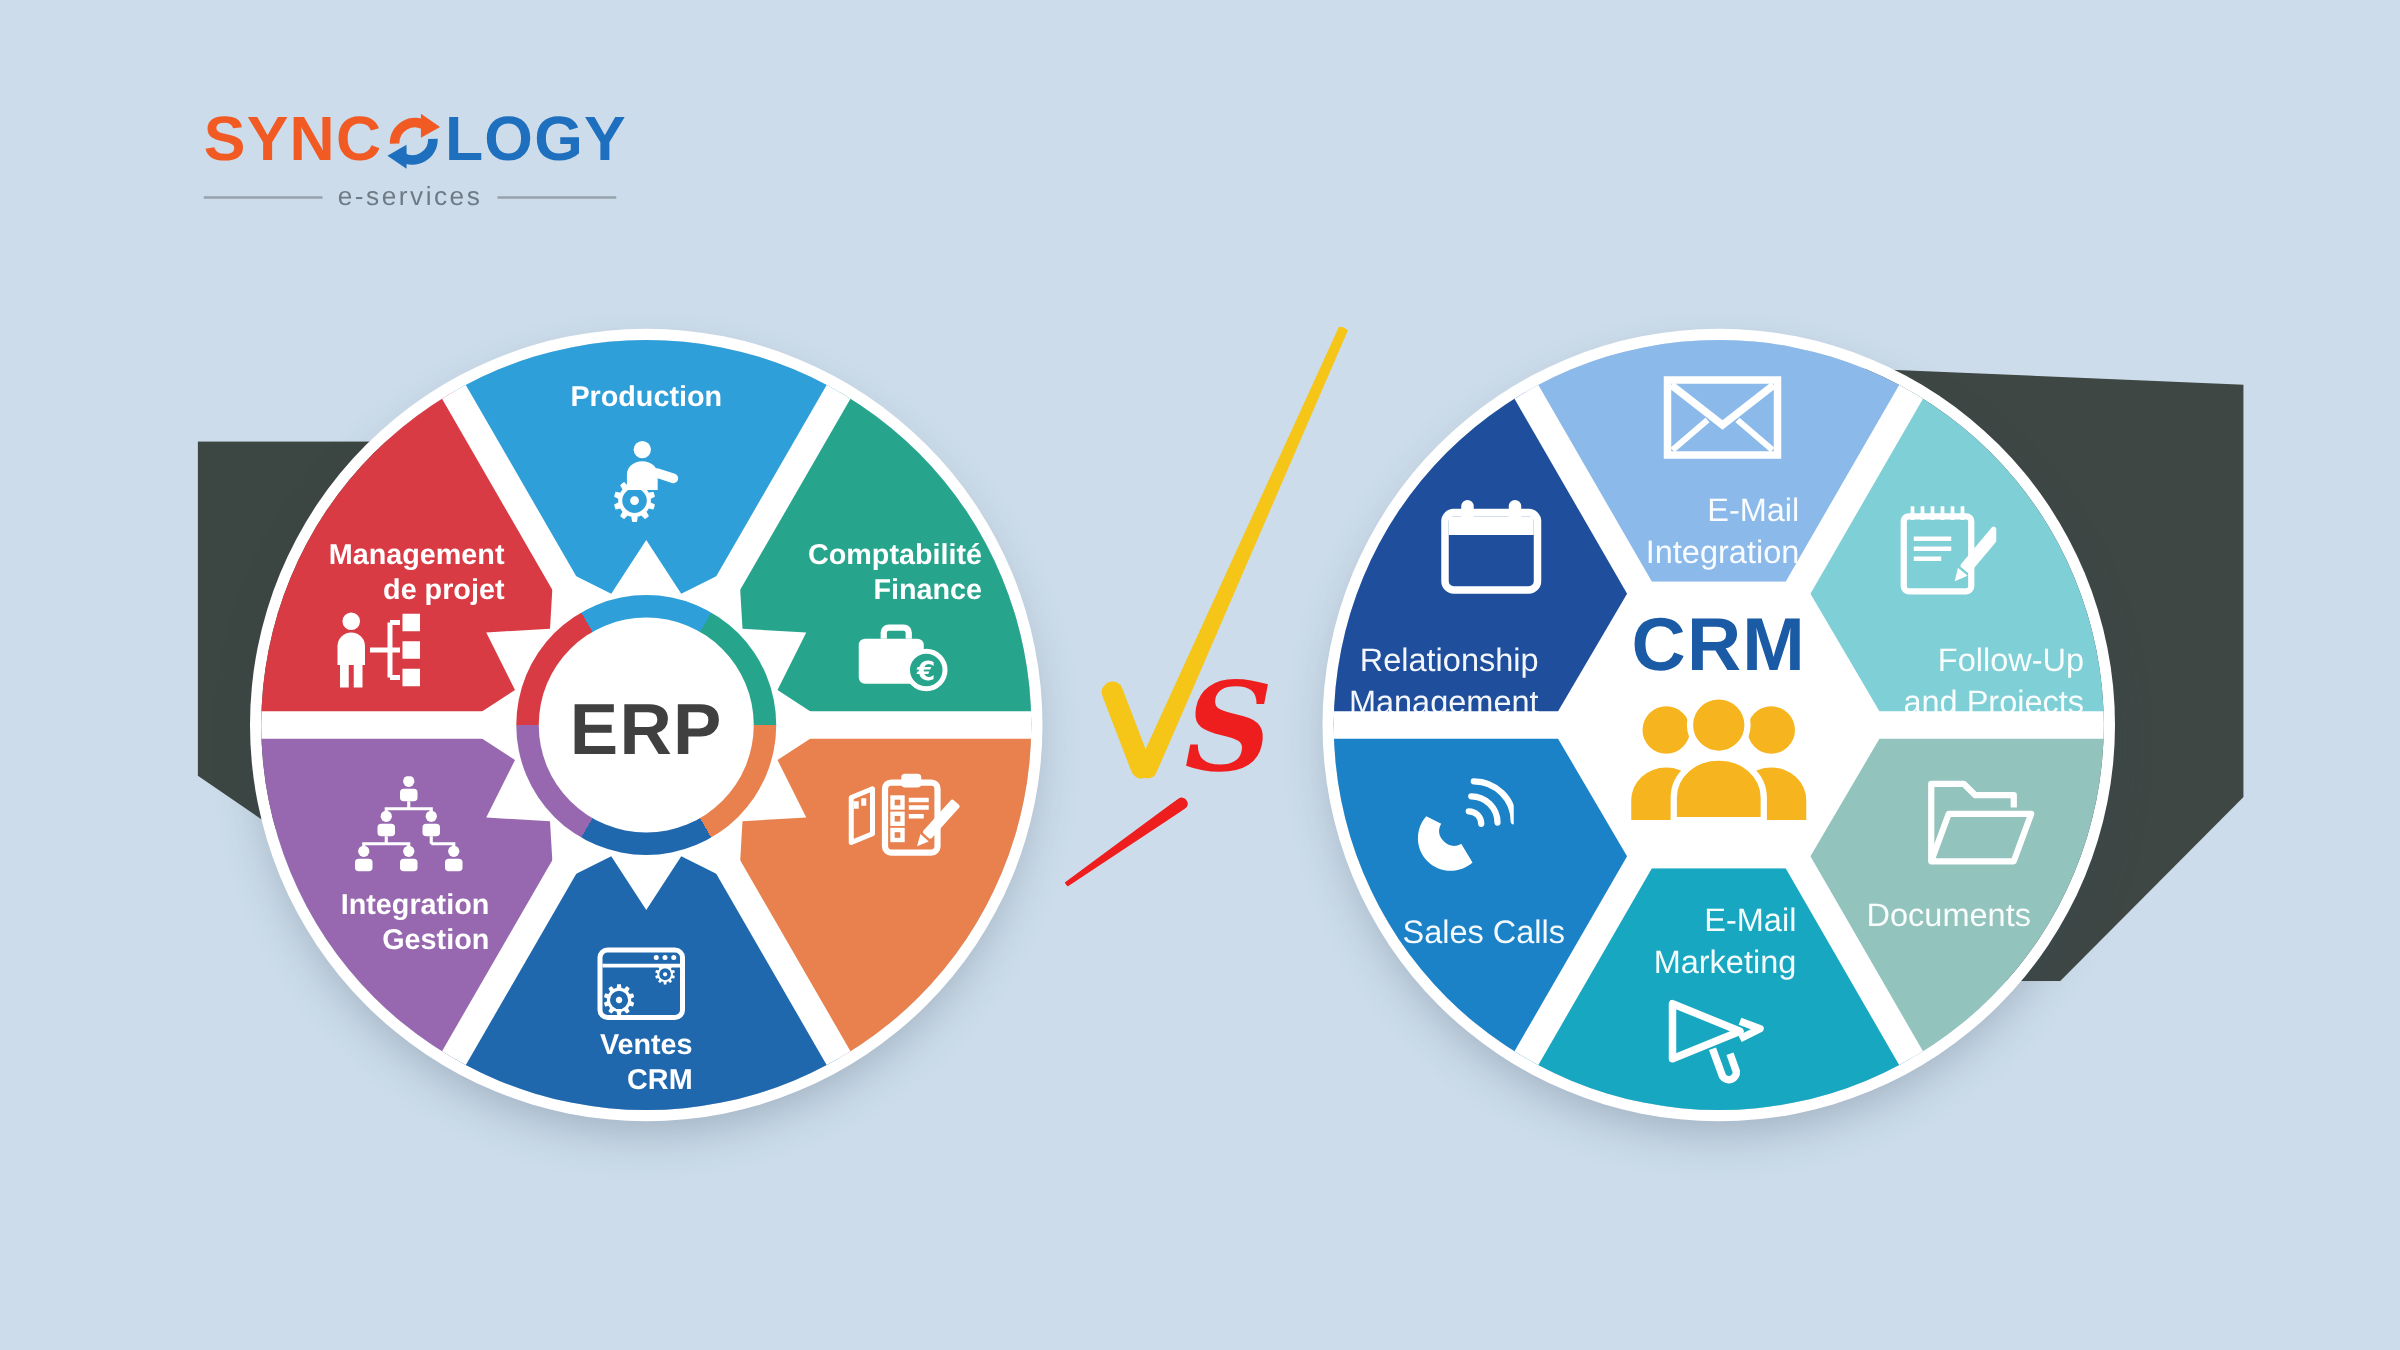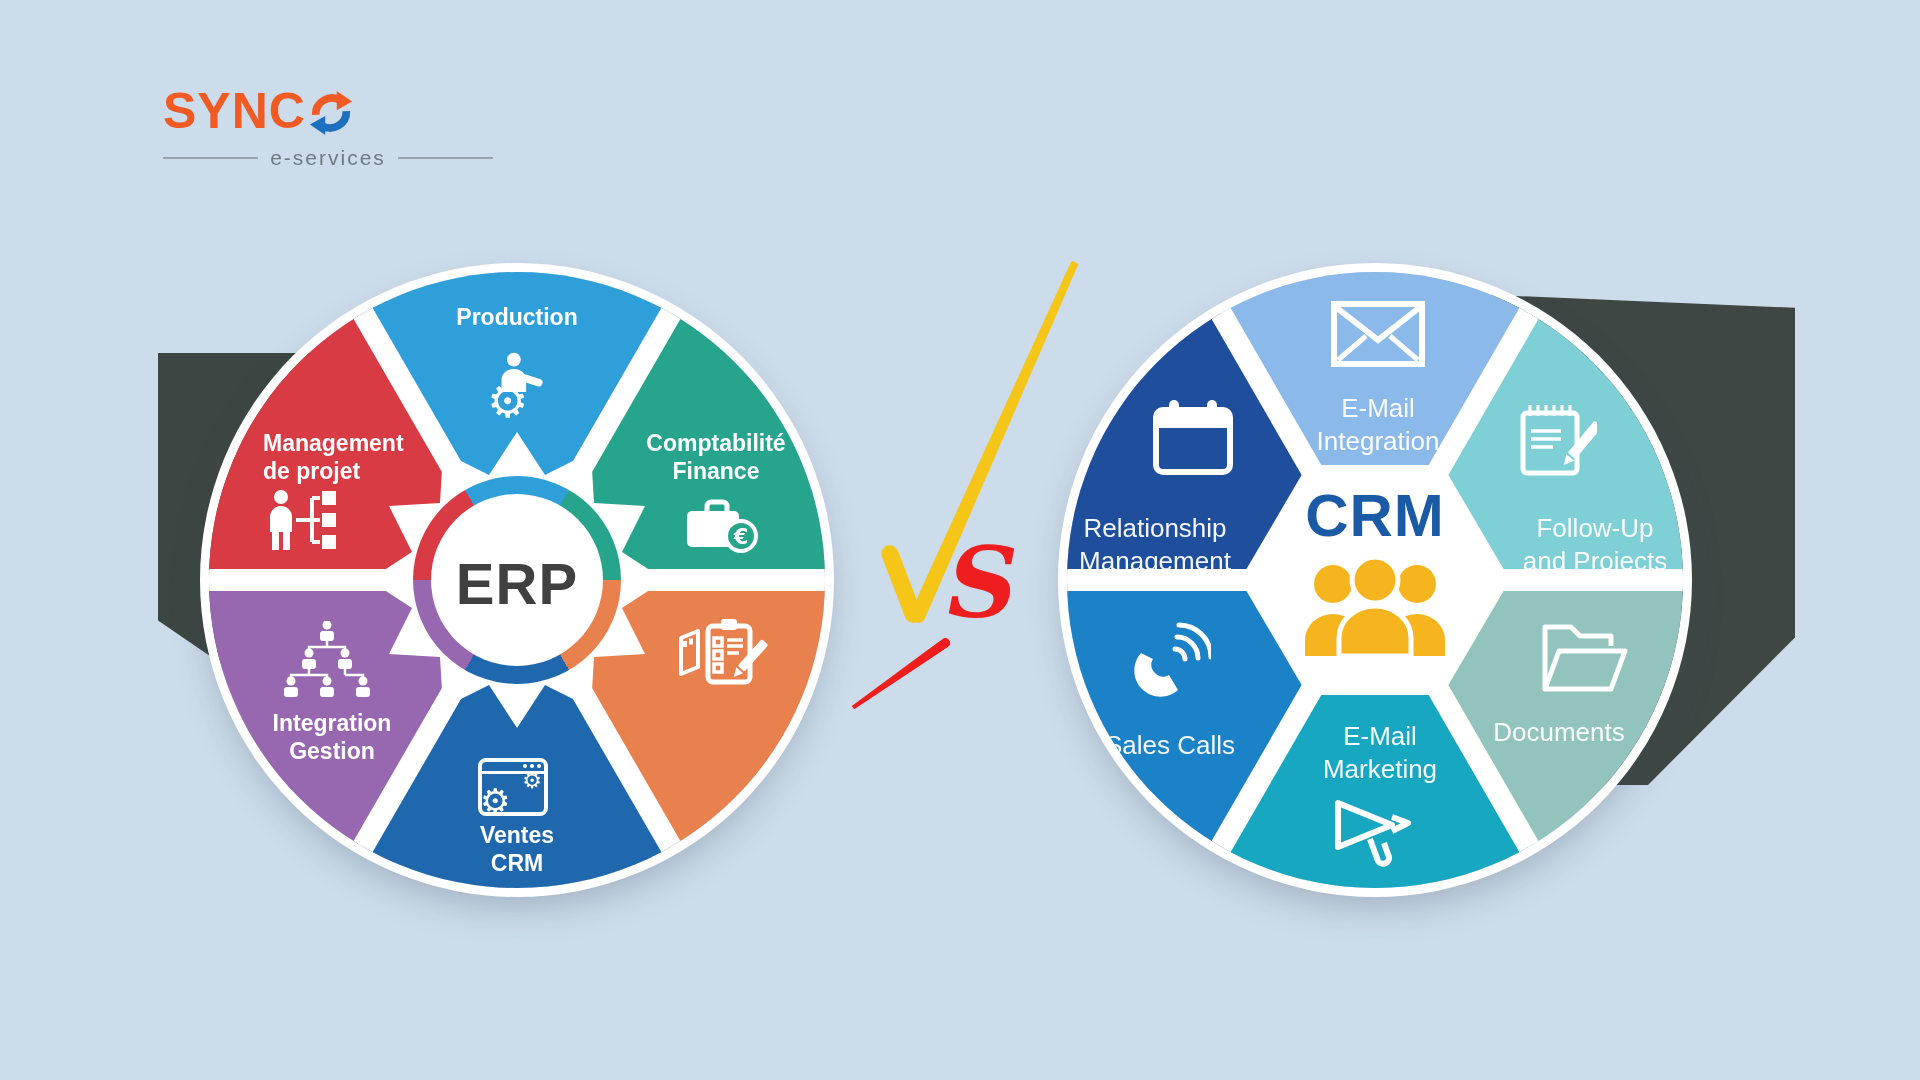--- a/index.html
+++ b/index.html
@@ -22,21 +22,21 @@
   .logo-sub{display:flex;align-items:center;gap:12px;margin-top:6px;width:330px;}
   .logo-sub .rule{flex:1;height:2px;background:#98a3ab;}
   .logo-tagline{font-size:21px;color:#6e7a84;letter-spacing:2px;}
 
   
   .wheel{position:absolute;width:616px;height:616px;border-radius:50%;z-index:2;overflow:hidden;
          box-shadow:0 0 0 9px #fff, 0 16px 38px rgba(55,75,95,.32);}
   .wheel .divider{position:absolute;left:-20px;right:-20px;top:50%;height:22px;margin-top:-11px;background:#fff;}
   .d0{transform:rotate(0deg);} .d60{transform:rotate(60deg);} .d-60{transform:rotate(-60deg);}
   .seg-label{position:absolute;transform:translateX(-50%);text-align:center;color:#fff;white-space:nowrap;}
-  .seg-label span{display:block;}
+  .seg-label span{display:block;text-align:right;}
   .seg-icon{position:absolute;transform:translate(-50%,-50%);}
 
   
   .wheel-erp{left:209px;top:272px;
     background:conic-gradient(from -30deg,
       #2f9fd9 0 60deg, #26a58c 60deg 120deg, #e8814d 120deg 180deg,
       #2068ae 180deg 240deg, #9768af 240deg 300deg, #d93b45 300deg 360deg);}
   .wheel-erp .seg-label{font-weight:bold;font-size:23px;line-height:28px;}
   .erp-star{position:absolute;left:133px;top:133px;width:350px;height:350px;background:#fff;
     filter:drop-shadow(0 4px 7px rgba(40,40,60,.30));
@@ -96,20 +96,21 @@
     <div class="logo-word">
       <span class="logo-sync">SYNC</span>
       <span class="logo-o">
         <svg viewBox="0 0 48 48" width="46" height="46">
           <path d="M8,26 A17,17 0 0 1 34,11" stroke="#f25a24" stroke-width="8" fill="none"></path>
           <polygon points="30,1 46,12 30,21" fill="#f25a24"></polygon>
           <path d="M40,22 A17,17 0 0 1 14,37" stroke="#1e6fbd" stroke-width="8" fill="none"></path>
           <polygon points="18,27 2,36 18,47" fill="#1e6fbd"></polygon>
         </svg>
       </span>
+      <span class="logo-logy">LOGY</span>
     </div>
     <div class="logo-sub">
       <span class="rule"></span>
       <span class="logo-tagline">e-services</span>
       <span class="rule"></span>
     </div>
   </div>
 
   <div class="wheel wheel-erp">
     <div class="divider d0"></div>
@@ -312,21 +313,21 @@
     <div class="seg-icon" style="left:101px;top:388px">
       <svg class="ic" viewBox="0 0 86 82" width="86" height="82">
         <g stroke="#fff" stroke-width="5" fill="none" stroke-linecap="round">
           <path d="M50,30 a10,10 0 0 1 10,10"></path>
           <path d="M52,18 a21,21 0 0 1 21,21"></path>
           <path d="M54,6 a32,32 0 0 1 32,32"></path>
         </g>
         <path d="M16,34 c-9,10 -9,26 1,36 c10,10 26,10 36,1 l-9,-15 c-5,3 -10,2 -14,-2 c-4,-4 -5,-9 -2,-14 z" fill="#fff"></path>
       </svg>
     </div>
-    <div class="seg-label" style="left:103px;top:457px">
+    <div class="seg-label" style="left:120px;top:457px">
       <span>Sales Calls</span>
     </div>
 
     <div class="seg-icon" style="left:126px;top:166px">
       <svg class="ic" viewBox="0 0 84 80" width="84" height="80">
         <rect x="18" y="2" width="10" height="20" rx="5" fill="#fff"></rect>
         <rect x="56" y="2" width="10" height="20" rx="5" fill="#fff"></rect>
         <rect x="5" y="12" width="74" height="62" rx="7" stroke="#fff" stroke-width="6" fill="none"></rect>
         <rect x="8" y="15" width="68" height="15" fill="#fff"></rect>
       </svg>

